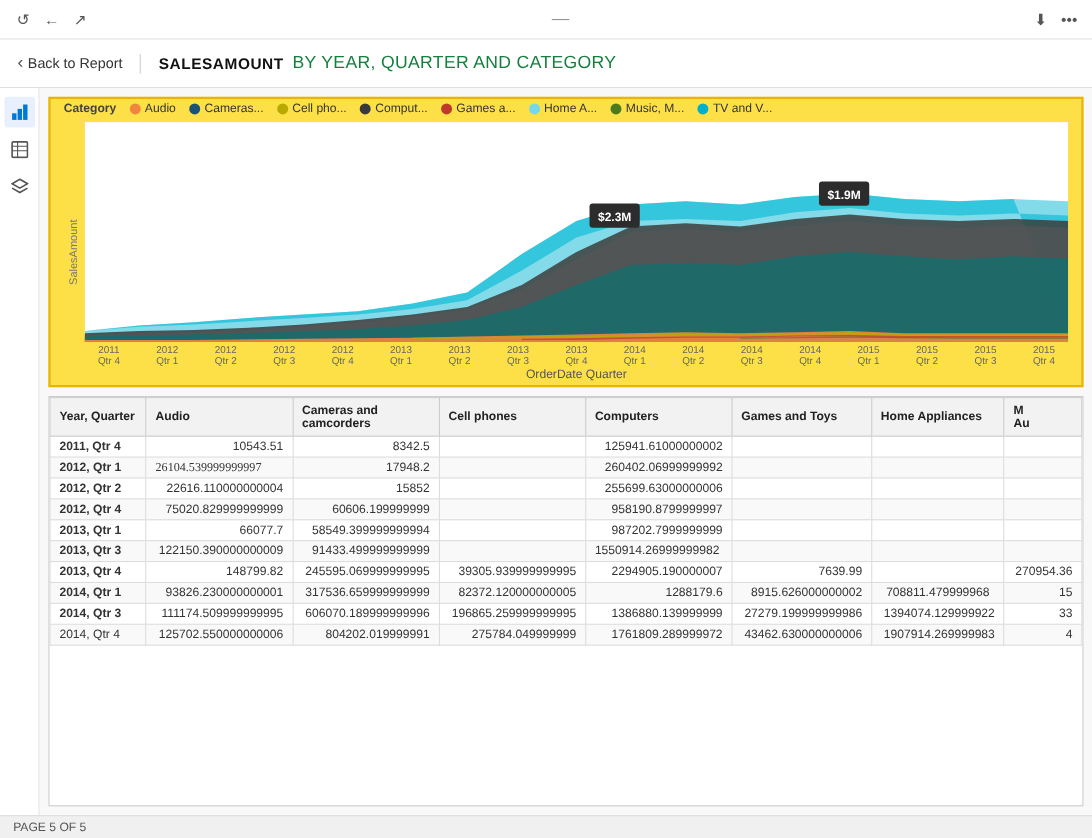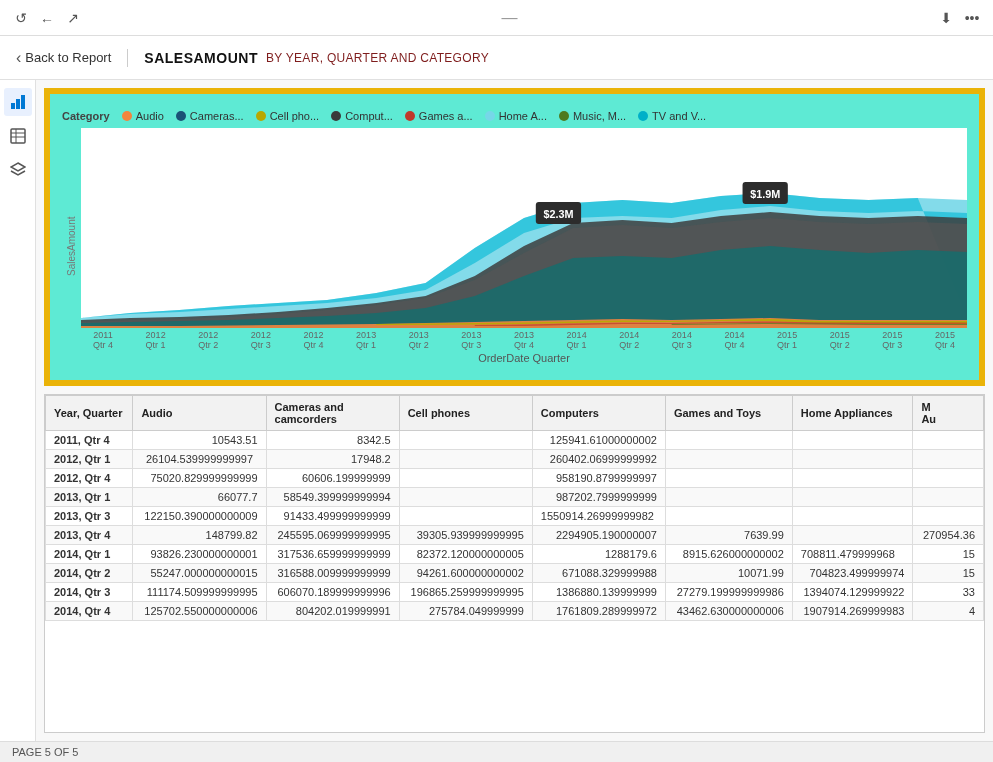--- a/index.html
+++ b/index.html
@@ -61,22 +61,22 @@
       color: #555;
     }
     .nav-title {
       font-size: 14px;
       font-weight: 700;
       color: #111;
       margin-left: 16px;
       letter-spacing: 0.5px;
     }
     .nav-subtitle {
-      font-size: 12px;
-      color: #7f1d1d;
+      font-size: 16px;
+      color: #15803d;
       margin-left: 8px;
       letter-spacing: 0.3px;
     }
     
     .main-layout {
       display: flex;
       flex: 1;
       overflow: hidden;
     }
     .sidebar {
@@ -109,23 +109,23 @@
       flex: 1;
       background: #f8f8f8;
       display: flex;
       flex-direction: column;
       overflow: hidden;
       padding: 8px;
       gap: 8px;
     }
     
     .chart-section {
-      background: #5eead4;
-      border: 6px solid #eab308;
-      padding: 16px 12px;
+      background: #fde047;
+      border: 2px solid #eab308;
+      padding: 3px 12px;
       position: relative;
       flex-shrink: 0;
     }
     .legend {
       display: flex;
       align-items: center;
       gap: 12px;
       margin-bottom: 6px;
       flex-wrap: wrap;
       font-size: 11px;
@@ -395,24 +395,34 @@
               <td style="text-align: right;">10543.51</td>
               <td style="text-align: right;">8342.5</td>
               <td style="text-align: right;"></td>
               <td style="text-align: right;">125941.61000000002</td>
               <td style="text-align: right;"></td>
               <td style="text-align: right;"></td>
               <td style="text-align: right;"></td>
             </tr>
             <tr>
               <td style="font-weight: 600;">2012, Qtr 1</td>
-              <td style="text-align: center;">26104.539999999997</td>
+              <td style="text-align: left; font-family: Liberation Serif, serif;">26104.539999999997</td>
               <td style="text-align: right;">17948.2</td>
               <td style="text-align: right;"></td>
               <td style="text-align: right;">260402.06999999992</td>
+              <td style="text-align: right;"></td>
+              <td style="text-align: right;"></td>
+              <td style="text-align: right;"></td>
+            </tr>
+            <tr>
+              <td style="font-weight: 600;">2012, Qtr 2</td>
+              <td style="text-align: right;">22616.110000000004</td>
+              <td style="text-align: right;">15852</td>
+              <td style="text-align: right;"></td>
+              <td style="text-align: right;">255699.63000000006</td>
               <td style="text-align: right;"></td>
               <td style="text-align: right;"></td>
               <td style="text-align: right;"></td>
             </tr>
             <tr>
               <td style="font-weight: 600;">2012, Qtr 4</td>
               <td style="text-align: right;">75020.829999999999</td>
               <td style="text-align: right;">60606.199999999</td>
               <td style="text-align: right;"></td>
               <td style="text-align: right;">958190.8799999997</td>
@@ -450,45 +460,35 @@
               <td style="text-align: right;"></td>
               <td style="text-align: right;">270954.36</td>
             </tr>
             <tr>
               <td style="font-weight: 600;">2014, Qtr 1</td>
               <td style="text-align: right;">93826.230000000001</td>
               <td style="text-align: right;">317536.659999999999</td>
               <td style="text-align: right;">82372.120000000005</td>
               <td style="text-align: right;">1288179.6</td>
               <td style="text-align: right;">8915.626000000002</td>
-              <td style="text-align: left;">708811.479999968</td>
-              <td style="text-align: right;">15</td>
-            </tr>
-            <tr>
-              <td style="font-weight: 600;">2014, Qtr 2</td>
-              <td style="text-align: right;">55247.000000000015</td>
-              <td style="text-align: right;">316588.009999999999</td>
-              <td style="text-align: right;">94261.600000000002</td>
-              <td style="text-align: right;">671088.329999988</td>
-              <td style="text-align: right;">10071.99</td>
-              <td style="text-align: right;">704823.499999974</td>
+              <td style="text-align: center;">708811.479999968</td>
               <td style="text-align: right;">15</td>
             </tr>
             <tr>
               <td style="font-weight: 600;">2014, Qtr 3</td>
               <td style="text-align: right;">111174.509999999995</td>
               <td style="text-align: right;">606070.189999999996</td>
               <td style="text-align: right;">196865.259999999995</td>
               <td style="text-align: right;">1386880.139999999</td>
               <td style="text-align: right;">27279.199999999986</td>
               <td style="text-align: right;">1394074.129999922</td>
               <td style="text-align: right;">33</td>
             </tr>
             <tr>
-              <td style="font-weight: 700;">2014, Qtr 4</td>
+              <td style="font-weight: 400;">2014, Qtr 4</td>
               <td style="text-align: right;">125702.550000000006</td>
               <td style="text-align: right;">804202.019999991</td>
               <td style="text-align: right;">275784.049999999</td>
               <td style="text-align: right;">1761809.289999972</td>
               <td style="text-align: right;">43462.630000000006</td>
               <td style="text-align: right;">1907914.269999983</td>
               <td style="text-align: right;">4</td>
             </tr>
           </tbody>
       </table>

